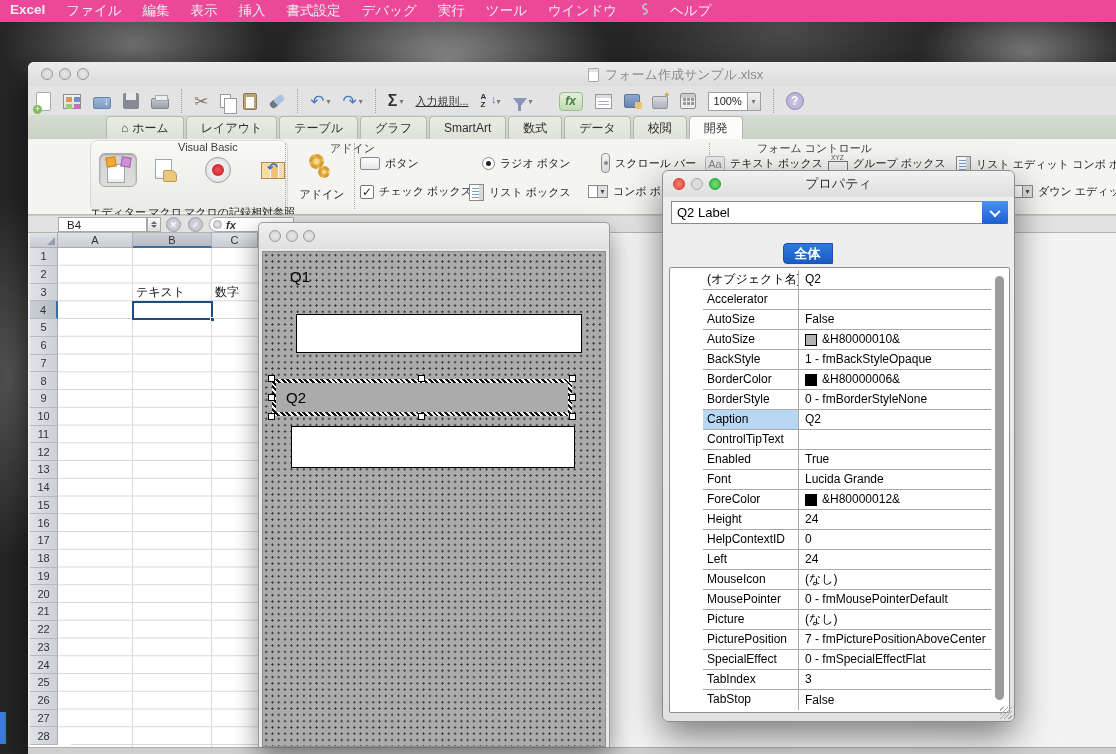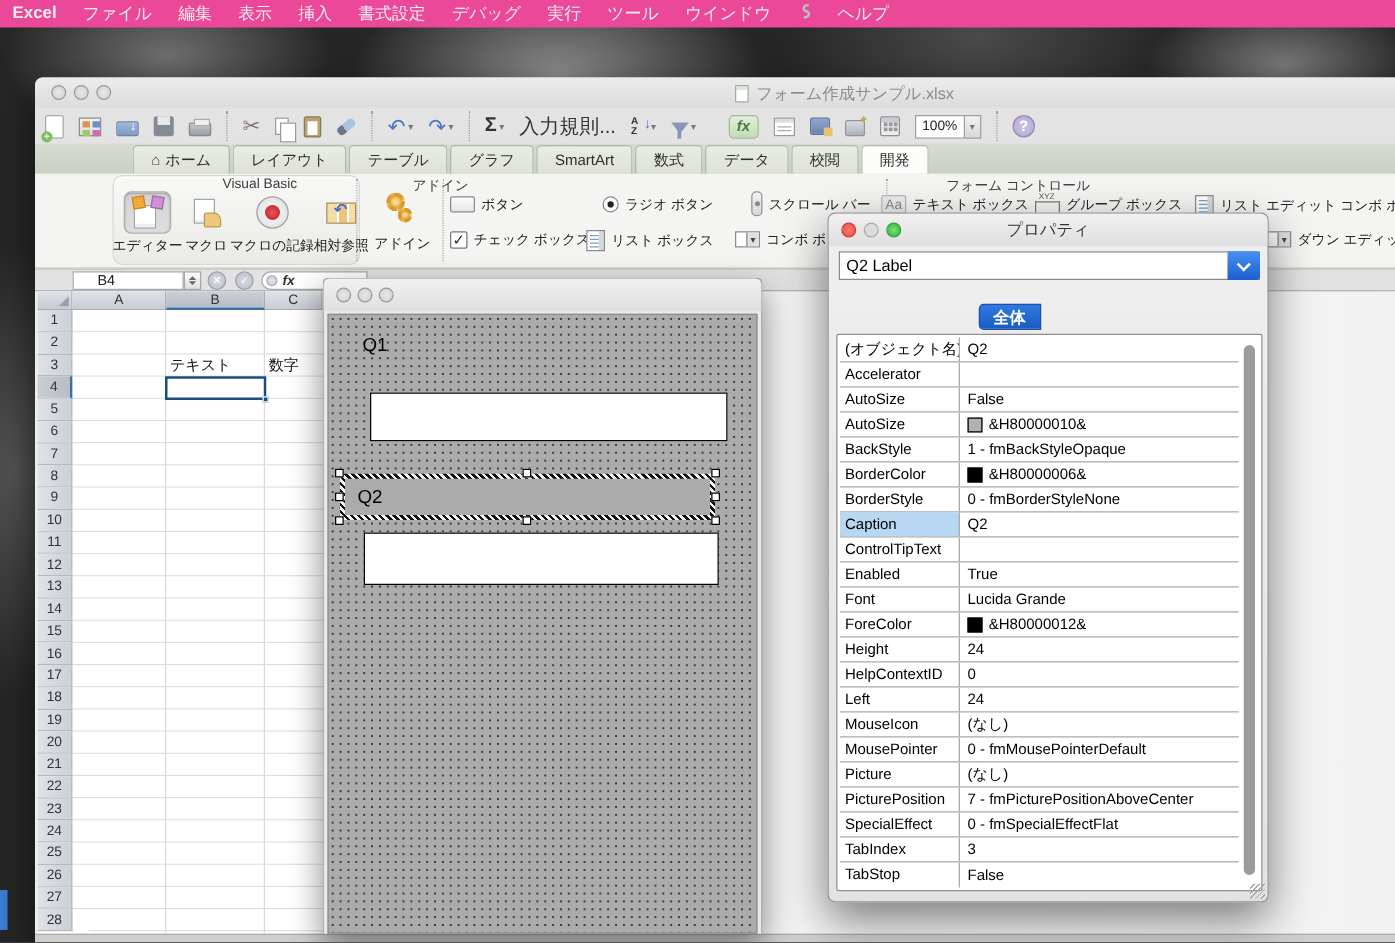--- a/index.html
+++ b/index.html
@@ -59,21 +59,21 @@
   .ic-print::before{content:"";position:absolute;left:3px;top:-4px;width:11px;height:4px;background:#eee;border:1px solid #aaa;}
   .ic-cut{font-size:17px;color:#8a6f6f;}
   .ic-copy{width:11px;height:14px;background:#fff;border:1px solid #9a9a9a;position:relative;}
   .ic-copy::after{content:"";position:absolute;left:3px;top:3px;width:11px;height:14px;background:#fff;border:1px solid #9a9a9a;}
   .ic-paste{width:14px;height:17px;background:#b9a274;border:1px solid #8d7a52;border-radius:2px;position:relative;}
   .ic-paste::after{content:"";position:absolute;left:2px;top:3px;width:8px;height:11px;background:#fdfdfd;}
   .ic-brush{width:16px;height:7px;background:linear-gradient(90deg,#6d7886 0 6px,#a8c4e0 6px);border-radius:3px;
     transform:rotate(-40deg);}
   .ic-arrow{font-size:17px;color:#4a78c2;line-height:17px;}
   .ic-sigma{font-size:16px;color:#333;font-weight:bold;}
-  .tb-text{font-size:16px;color:#333;}
+  .tb-text{font-size:11px;color:#333;text-decoration:underline;}
   .ic-sort{position:relative;width:14px;height:17px;font-size:8px;color:#333;font-weight:bold;line-height:8px;}
   .ic-sort::after{content:"↓";position:absolute;right:-2px;top:2px;color:#4a78c2;font-size:11px;}
   .ic-filter{width:0;height:0;border-left:7px solid transparent;border-right:7px solid transparent;
     border-top:9px solid #8a94b8;position:relative;margin-top:2px;}
   .ic-filter::after{content:"";position:absolute;left:-1.5px;top:-4px;width:3px;height:8px;background:#8a94b8;}
   .ic-fx{width:24px;height:19px;background:linear-gradient(#e2efdc,#c2dcb6);border:1px solid #9cbd92;
     border-radius:4px;color:#4a7a42;font-style:italic;font-weight:bold;font-size:12px;
     display:flex;align-items:center;justify-content:center;}
   .ic-form{width:17px;height:15px;background:#fff;border:1px solid #9a9a9a;
     box-shadow:inset 0 3px 0 #d7dde4;position:relative;}
@@ -105,21 +105,21 @@
   .home-glyph.show{display:inline;margin-right:4px;font-size:12px;color:#444;}
 
   
   .ribbon{position:absolute;left:0;top:77px;width:100%;height:76px;background:#f4f5f2;
     border-bottom:1px solid #b8c2ae;}
   .grp-label{position:absolute;top:2px;font-size:11px;color:#3c3c3c;white-space:nowrap;margin-left:22px;}
   .rsep{position:absolute;top:4px;height:66px;border-left:1px dotted #a8a8a8;}
   .vb-panel{position:absolute;left:62px;top:1px;width:198px;height:72px;border-radius:8px;
     background:linear-gradient(#f8f9f6,#eaebe7);border:1px solid #d7d7d7;box-shadow:inset 0 1px 0 #fff;}
   .vb-items{position:absolute;left:62px;top:14px;width:200px;display:flex;justify-content:space-around;}
-  .vbi{display:flex;flex-direction:column;align-items:center;font-size:11px;color:#222;white-space:nowrap;}
+  .vbi{display:flex;flex-direction:column;align-items:center;font-size:11px;color:#222;white-space:nowrap;gap:16px;}
   .vbi .icbox{width:38px;height:34px;display:flex;align-items:center;justify-content:center;border-radius:6px;margin-bottom:2px;}
   .vbi.selected .icbox{background:linear-gradient(#d2d2d2,#dedede);border:1px solid #adadad;box-shadow:inset 0 1px 2px rgba(0,0,0,.25);}
   .ic-editor{width:22px;height:22px;position:relative;}
   .ic-editor::before{content:"";position:absolute;left:0;top:5px;width:16px;height:17px;background:#fff;border:1px solid #9aa;
     box-shadow:inset 0 -3px 0 #eee;}
   .ic-editor i{position:absolute;left:-1px;top:-2px;width:10px;height:10px;background:#f2a93b;border:1px solid #c98a20;transform:rotate(-9deg);}
   .ic-editor b{position:absolute;right:-2px;top:-2px;width:10px;height:10px;background:#cf8fd8;border:1px solid #a668b0;transform:rotate(9deg);}
   .ic-macro{width:20px;height:22px;position:relative;}
   .ic-macro::before{content:"";position:absolute;left:0;top:0;width:15px;height:18px;background:#fff;border:1px solid #9aa;
     box-shadow:inset 0 -2px 0 #eee;}
@@ -157,21 +157,21 @@
     color:#8a8a8a;font-size:11px;display:flex;align-items:center;justify-content:center;}
   .fc-grpbox{width:20px;height:15px;position:relative;}
   .fc-grpbox::before{content:"XYZ";position:absolute;left:3px;top:-2px;font-size:6.5px;color:#555;letter-spacing:0;}
   .fc-grpbox::after{content:"";position:absolute;left:0;top:5px;width:18px;height:8px;
     border:1px solid #777;border-bottom:none;}
 
   
   .fbar{position:absolute;left:0;top:153px;width:100%;height:18px;background:#e2e2e2;
     border-top:1px solid #cacaca;border-bottom:1px solid #b4b4b4;}
   .namebox{position:absolute;left:30px;top:1px;width:89px;height:15px;background:#fff;
-    border:1px solid #a8a8a8;font-size:11.5px;color:#222;padding-left:19px;line-height:14px;}
+    border:1px solid #a8a8a8;font-size:11.5px;color:#222;padding-left:8px;line-height:14px;}
   .stepper{position:absolute;left:119px;top:1px;width:14px;height:15px;background:linear-gradient(#fafafa,#e0e0e0);
     border:1px solid #a8a8a8;display:flex;flex-direction:column;align-items:center;justify-content:center;gap:1px;}
   .stepper::before{content:"";border-left:3px solid transparent;border-right:3px solid transparent;border-bottom:3px solid #666;}
   .stepper::after{content:"";border-left:3px solid transparent;border-right:3px solid transparent;border-top:3px solid #666;}
   .fcircle{position:absolute;top:1px;width:15px;height:15px;border-radius:50%;
     background:radial-gradient(#d8dbe0,#b9bdc4);border:1px solid #9aa0a8;color:#fff;
     font-size:9px;display:flex;align-items:center;justify-content:center;font-weight:bold;}
   .fxpill{position:absolute;left:181px;top:1px;width:85px;height:15px;background:#fff;
     border:1px solid #a8a8a8;border-radius:8px 0 0 8px;display:flex;align-items:center;padding-left:3px;gap:4px;}
   .fxpill .dot{width:9px;height:9px;border-radius:50%;background:radial-gradient(#e4e7ec,#c2c6cd);border:1px solid #aab;}
@@ -241,21 +241,21 @@
     border:1px solid #8a8a8a;font-size:13px;color:#000;line-height:21px;padding-left:5px;}
   .obj-btn{position:absolute;right:-1px;top:-1px;width:26px;height:23px;border-radius:0 3px 3px 0;
     background:linear-gradient(#4a90f2,#1b5fd0);display:flex;align-items:center;justify-content:center;}
   .chev{width:8px;height:8px;border-left:2.5px solid #fff;border-bottom:2.5px solid #fff;transform:rotate(-45deg) translate(1px,-1px);}
   .ptabs{position:absolute;left:0;top:72px;width:100%;display:flex;justify-content:center;}
   .ptab{height:21px;line-height:20px;font-size:13px;padding:0 11px;cursor:default;}
   .ptab.sel{background:linear-gradient(#2f79e0,#1a5cc0);color:#fff;border:1px solid #1a52ab;border-radius:4px 0 0 4px;font-weight:bold;}
   .ptab.unsel{background:#fff;color:#111;border:1px solid #9a9a9a;border-left:none;border-radius:0 4px 4px 0;margin-top:48px;}
   .pgrid{position:absolute;left:6px;top:96px;width:341px;height:446px;background:#fff;
     border:1px solid #8f8f8f;border-radius:2px;padding:2px 18px 0 2px;}
-  .prow{display:flex;height:20px;border-bottom:1px solid #a9a9a9;}
+  .prow{display:flex;height:20px;border-bottom:1px solid #a9a9a9;margin-left:31px;}
   .prow:last-child{border-bottom:none;}
   .pname{width:96px;border-right:1px solid #a9a9a9;font-size:12px;color:#000;line-height:19px;
     padding-left:4px;white-space:nowrap;overflow:hidden;}
   .prow.hl .pname{background:#b8d7f2;}
   .pval{flex:1;font-size:12px;color:#000;line-height:19px;padding-left:6px;white-space:nowrap;overflow:hidden;
     display:flex;align-items:center;}
   .swatch{display:inline-block;width:12px;height:12px;border:1px solid #000;margin-right:5px;flex:none;}
   .pscroll{position:absolute;right:5px;top:8px;width:9px;height:424px;background:#9b9b9b;border-radius:5px;}
   .grip{position:absolute;right:2px;bottom:2px;width:12px;height:12px;
     background:repeating-linear-gradient(135deg,transparent 0 2px,#a8a8a8 2px 3px);}

